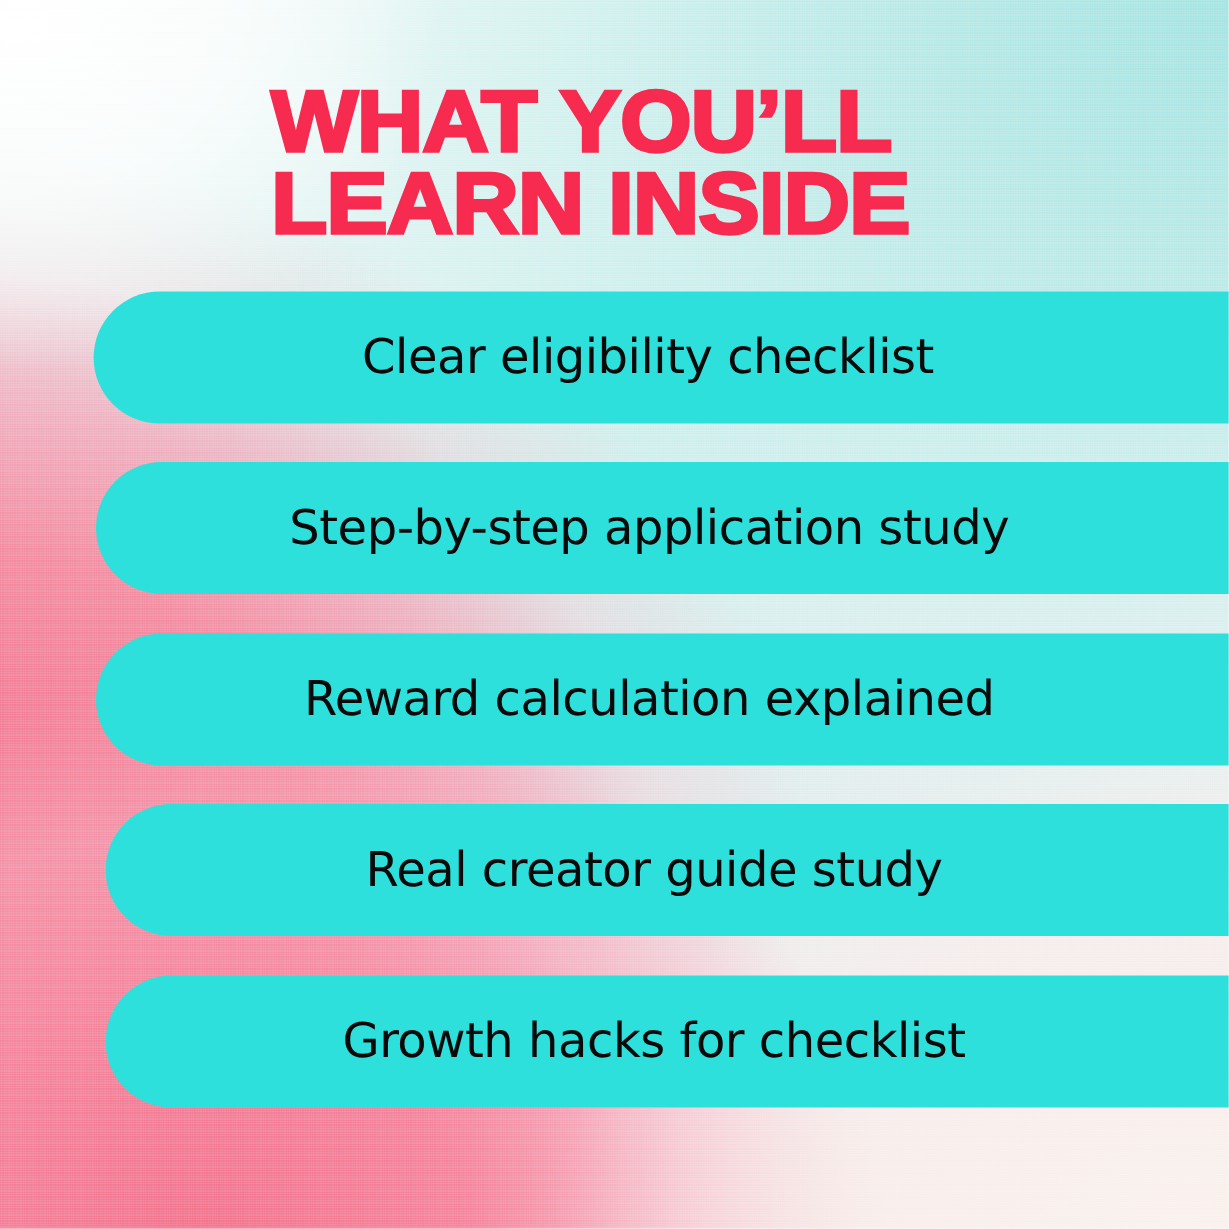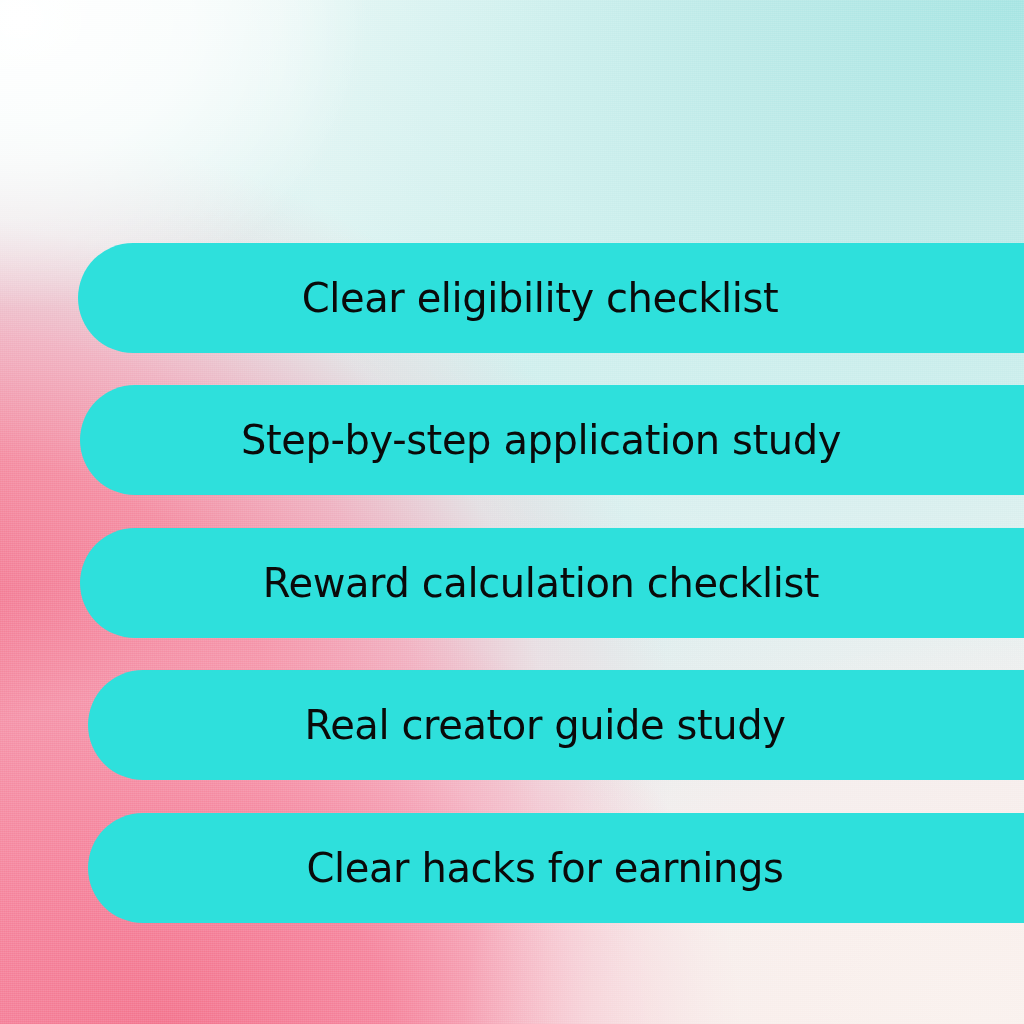--- a/index.html
+++ b/index.html
@@ -165,38 +165,42 @@
 <div id="canvas">
 
   <div class="bg-layer" id="bg-base"></div>
   <div class="bg-layer" id="bg-aqua-tr"></div>
   <div class="bg-layer" id="bg-pink-left"></div>
   <div class="bg-layer" id="bg-pink-bl"></div>
   <div class="bg-layer" id="bg-white-br"></div>
   <div class="bg-layer" id="bg-white-tl"></div>
   <div class="bg-layer" id="bg-grain"></div>
 
+  <div id="headline">
+    <span class="headline-line">WHAT YOU’LL</span>
+    <span class="headline-line">LEARN INSIDE</span>
+  </div>
 
   <div id="pill-list">
 
     <div class="pill" id="pill-0">
       <span class="pill-label">Clear eligibility checklist</span>
     </div>
 
     <div class="pill" id="pill-1">
       <span class="pill-label">Step-by-step application study</span>
     </div>
 
     <div class="pill" id="pill-2">
-      <span class="pill-label">Reward calculation checklist</span>
+      <span class="pill-label">Reward calculation explained</span>
     </div>
 
     <div class="pill" id="pill-3">
       <span class="pill-label">Real creator guide study</span>
     </div>
 
     <div class="pill" id="pill-4">
-      <span class="pill-label">Clear hacks for earnings</span>
+      <span class="pill-label">Growth hacks for checklist</span>
     </div>
 
   </div>
 
 </div>
 
 </body></html>

